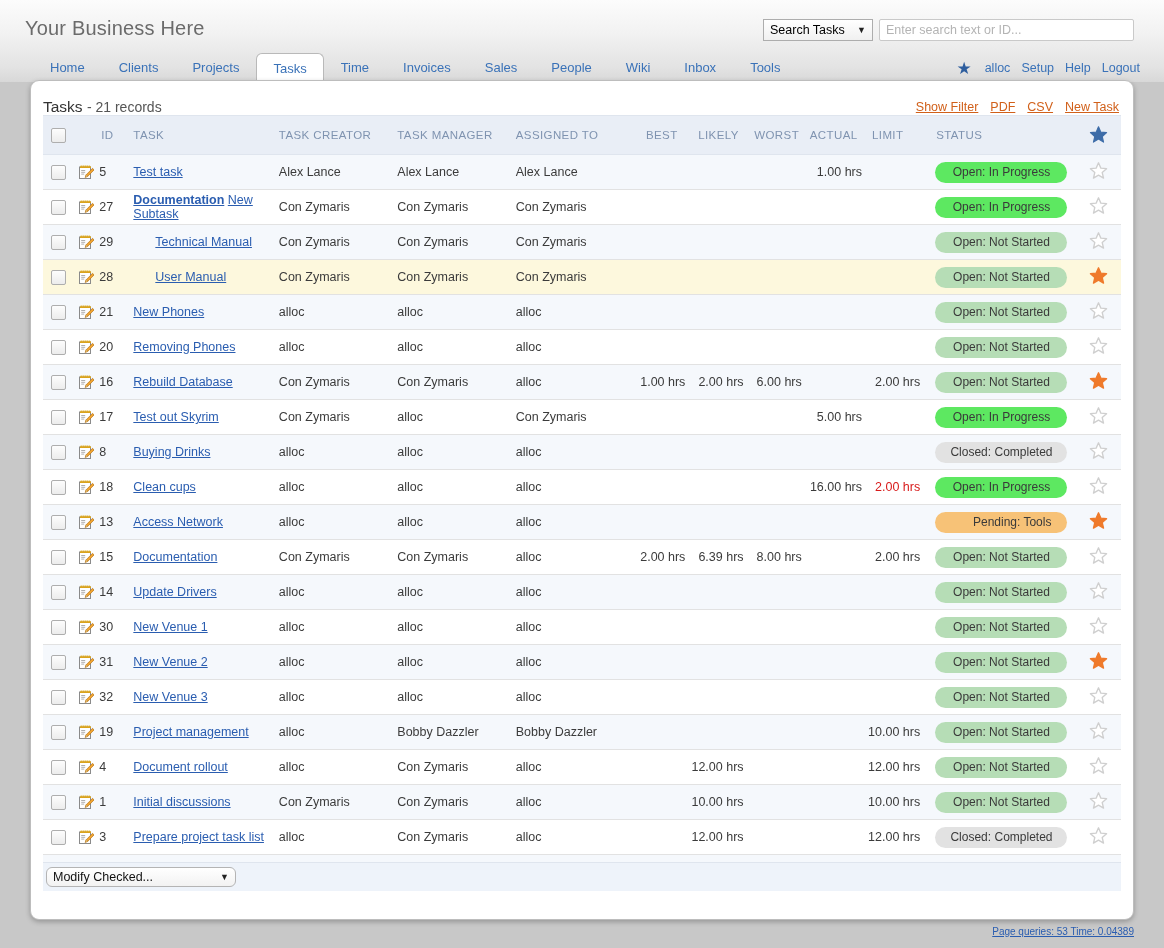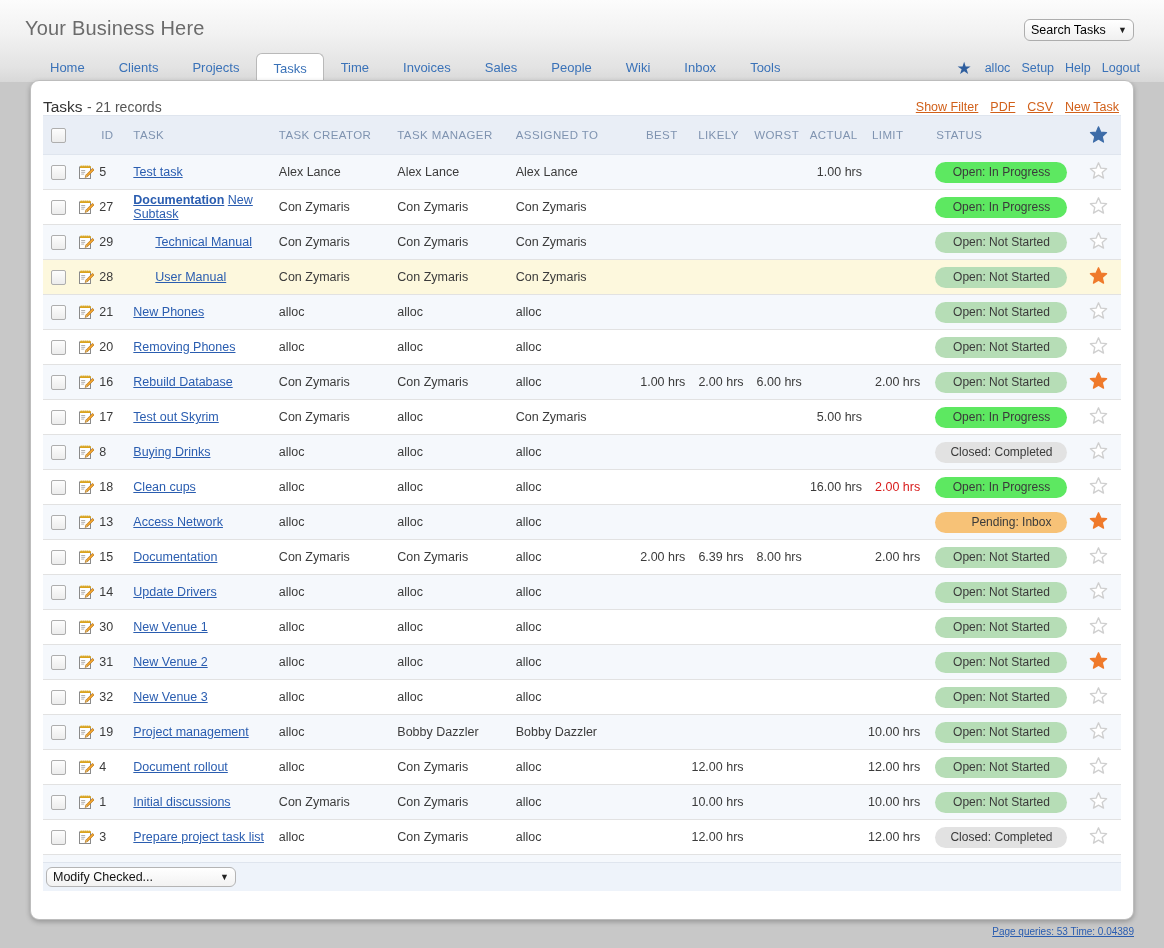--- a/index.html
+++ b/index.html
@@ -17,21 +17,21 @@
     background:linear-gradient(to bottom,#fcfcfc 0%,#f2f2f2 40%,#e3e3e3 82%,#d8d8d8 100%);
   }
   #brand{
     position:absolute;left:25px;top:17px;
     font-size:20px;color:#6b6b6b;font-weight:400;letter-spacing:0.2px;
   }
   
   #searchwrap{position:absolute;right:30px;top:19px;display:flex;align-items:stretch;}
   #search-select{
     width:110px;height:22px;
-    border:1px solid #adadad;border-radius:6px;
+    border:1px solid #adadad;border-radius:0;
     background:linear-gradient(to bottom,#ffffff,#f0f0f0);
     font-family:"Liberation Sans", sans-serif;font-size:12.5px;color:#000;
     position:relative;display:flex;align-items:center;padding-left:6px;
     box-sizing:border-box;cursor:pointer;
   }
   #search-select .caret{position:absolute;right:6px;top:5px;font-size:9px;color:#222;}
   #search-input{
     width:255px;height:22px;margin-left:6px;
     border:1px solid #c9c9c9;border-radius:2px;background:#fff;
     box-sizing:border-box;padding:0 6px;
@@ -175,20 +175,21 @@
 <body>
 
 <div id="topbar">
   <div id="brand">Your Business Here</div>
 
   <div id="searchwrap">
     <div id="search-select">
       <span>Search Tasks</span>
       <span class="caret">▼</span>
     </div>
+    <input id="search-input" type="text" placeholder="Enter search text or ID..." style="">
   </div>
 
   <div id="nav"><div class="tab"><span>Home</span></div><div class="tab"><span>Clients</span></div><div class="tab"><span>Projects</span></div><div class="tab active"><span>Tasks</span></div><div class="tab"><span>Time</span></div><div class="tab"><span>Invoices</span></div><div class="tab"><span>Sales</span></div><div class="tab"><span>People</span></div><div class="tab"><span>Wiki</span></div><div class="tab"><span>Inbox</span></div><div class="tab"><span>Tools</span></div></div>
 
   <div id="rightlinks">
     <span class="star">★</span><span id="userlinks-inner"><a>alloc</a><a>Setup</a><a>Help</a><a>Logout</a></span>
   </div>
 </div>
 
 <div id="panel">
@@ -502,21 +503,21 @@
             <td class="c-id">13</td>
             <td class="c-task"><span><a class="tl">Access Network</a></span></td>
             <td class="c-creator">alloc</td>
             <td class="c-manager">alloc</td>
             <td class="c-assigned">alloc</td>
             <td class="c-best"><span class="num"></span></td>
             <td class="c-likely"><span class="num"></span></td>
             <td class="c-worst"><span class="num"></span></td>
             <td class="c-actual"><span class="num"></span></td>
             <td class="c-limit"><span class="num"></span></td>
-            <td class="c-status"><span class="pill pending">Pending: Inbox</span></td>
+            <td class="c-status"><span class="pill pending">Pending: Tools</span></td>
             <td class="c-star"><span class="star-cell"><svg width="19" height="19" viewBox="0 0 20 19" xmlns="http://www.w3.org/2000/svg">
                   <polygon points="10,1.4 12.45,7.0 18.5,7.55 13.9,11.6 15.3,17.5 10,14.3 4.7,17.5 6.1,11.6 1.5,7.55 7.55,7.0" fill="#ef7a2b" stroke="#ef7a2b" stroke-width="1.4" stroke-linejoin="round"></polygon>
                 </svg></span></td>
           </tr>
           <tr class="even">
             <td class="c-chk"><span class="cb"></span></td>
             <td class="c-ico"><span><svg class="notepad" viewBox="0 0 16 16" xmlns="http://www.w3.org/2000/svg">
                   <rect x="1.5" y="3" width="11" height="11.5" fill="#ffffff" stroke="#8a8a8a" stroke-width="1"></rect>
                   <path d="M2 3.2 h11" stroke="#d9a21a" stroke-width="1.6"></path>
                   <path d="M3 1.5 l0.6 2M5 1.4 l0.6 2M7 1.4 l0.6 2M9 1.4 l0.6 2M11 1.5 l0.6 2" stroke="#e0a81e" stroke-width="1.1" fill="none"></path>

